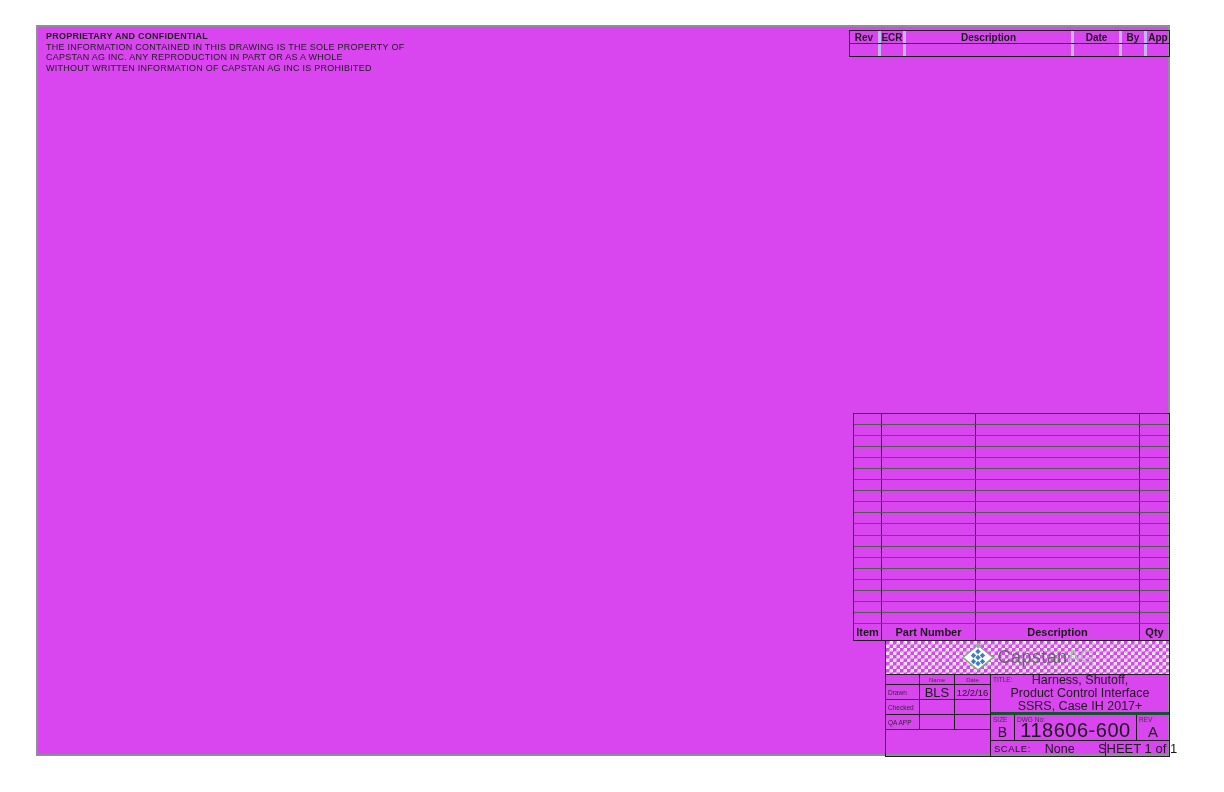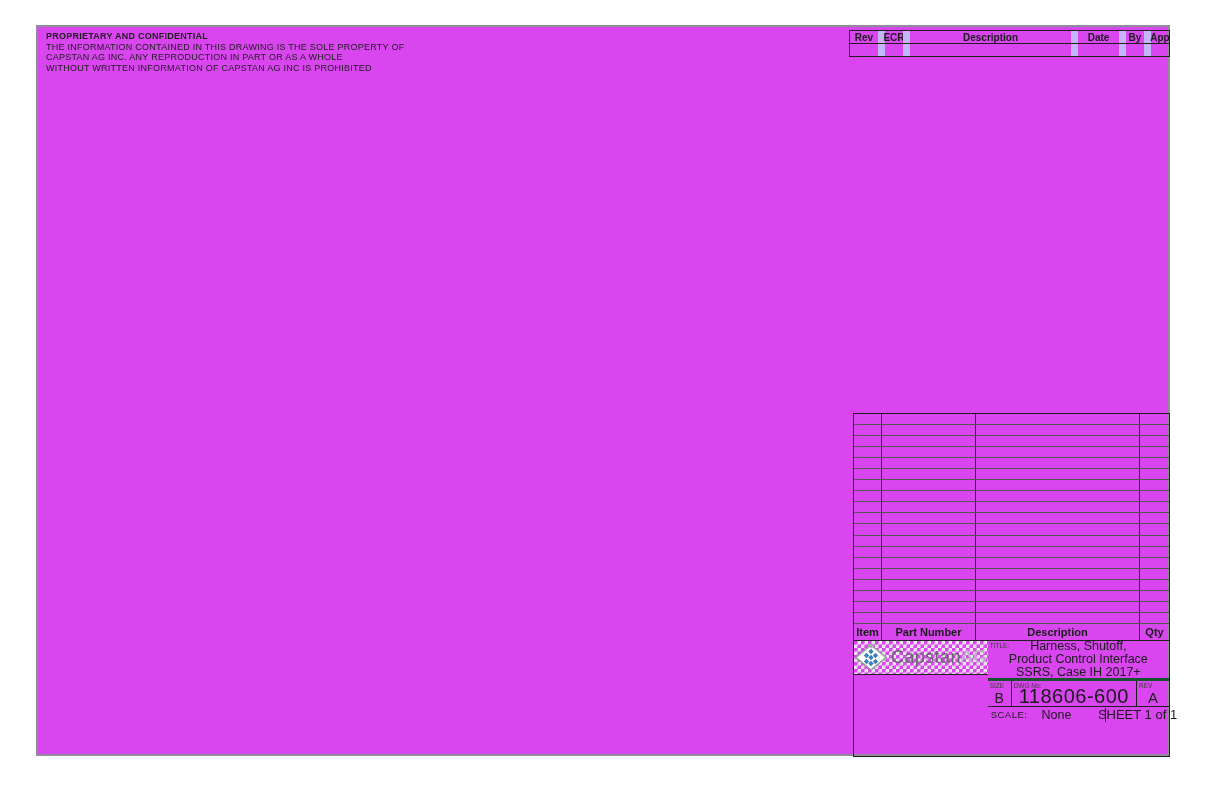--- a/index.html
+++ b/index.html
@@ -9,39 +9,39 @@
   
   .notice{position:absolute;left:8px;top:4px;font-size:9px;line-height:10.5px;
     letter-spacing:.25px;color:#1c1c1c;}
   .notice-title{font-weight:bold;}
   
   .rev-table{position:absolute;left:811px;top:3px;width:321px;height:27px;
     border:1px solid #1f1f1f;box-sizing:border-box;display:flex;flex-direction:column;}
   .rev-row{display:flex;flex:1;}
   .rev-row.hdr{border-bottom:1px solid #1f1f1f;font-weight:bold;font-size:10px;}
   .rev-cell{display:flex;align-items:center;justify-content:center;box-sizing:border-box;}
-  .rev-cell + .rev-cell{border-left:7px solid #c4b5fd;}
+  .rev-cell + .rev-cell{border-left:3px solid #c4b5fd;}
   .rc-rev{width:28px;} .rc-ecr{width:25px;} .rc-desc{flex:1;} .rc-date{width:48px;}
   .rc-by{width:25px;} .rc-app{width:25px;}
   
   .bom-block{position:absolute;left:815px;top:386px;width:317px;}
   .bom-table{height:228px;border:1px solid #1f1f1f;box-sizing:border-box;
     display:flex;flex-direction:column;}
   .bom-rows{flex:1;display:flex;flex-direction:column;}
   .bom-row{flex:1;display:flex;border-bottom:1px solid #565656;box-sizing:border-box;}
   .bom-cell{box-sizing:border-box;height:100%;}
   .bc-item{width:28px;border-right:1px solid #1f1f1f;}
   .bc-pn{width:94px;border-right:1px solid #1f1f1f;text-align:center;}
   .bc-desc{flex:1;border-right:1px solid #1f1f1f;}
   .bc-qty{width:29px;}
   .bom-hdr{height:16px;display:flex;font-weight:bold;font-size:11px;}
   .bom-hdr .bom-cell{display:flex;align-items:center;justify-content:center;}
   
   .titleblock{height:116px;border:1px solid #1f1f1f;border-top:none;
-    box-sizing:border-box;display:flex;flex-direction:row;}
+    box-sizing:border-box;display:flex;flex-direction:column;margin-left:32px;}
   .logo-row{height:34px;border-bottom:1px solid #1f1f1f;box-sizing:border-box;
     display:flex;align-items:center;justify-content:center;
     background-image:
       linear-gradient(45deg,#ededed 25%,transparent 25%,transparent 75%,#ededed 75%),
       linear-gradient(45deg,#ededed 25%,transparent 25%,transparent 75%,#ededed 75%);
     background-size:7px 7px;background-position:0 0,3.5px 3.5px;}
   .logo{display:flex;align-items:center;gap:3px;}
   .logo-word{font-size:18px;letter-spacing:.4px;}
   .logo-capstan{color:#64686b;} .logo-ag{color:#b4b8bb;}
   .tb-middle{flex:1;display:flex;}
@@ -257,20 +257,43 @@
             </g>
           </svg>
           <span class="logo-word">
             <span class="logo-capstan">Capstan</span><span class="logo-ag">AG</span>
           </span>
         </div>
       </div>
 
       <div class="tb-middle">
 
+        <div class="tb-left">
+          <div class="sig-row sig-hdr">
+            <div class="sig-label"></div>
+            <div class="sig-name">Name</div>
+            <div class="sig-date">Date</div>
+          </div>
+          <div class="sig-row sig-r">
+            <div class="sig-label">Drawn</div>
+            <div class="sig-name sig-name-val">BLS</div>
+            <div class="sig-date sig-date-val">12/2/16</div>
+          </div>
+          <div class="sig-row sig-r">
+            <div class="sig-label">Checked</div>
+            <div class="sig-name sig-name-val"></div>
+            <div class="sig-date sig-date-val"></div>
+          </div>
+          <div class="sig-row sig-r">
+            <div class="sig-label">QA APP</div>
+            <div class="sig-name sig-name-val"></div>
+            <div class="sig-date sig-date-val"></div>
+          </div>
+          <div class="sig-filler"></div>
+        </div>
 
         <div class="tb-right">
           <div class="title-cell">
             <span class="tiny-label">TITLE:</span>
             <div class="title-line">Harness, Shutoff,</div>
             <div class="title-line">Product Control Interface</div>
             <div class="title-line">SSRS, Case IH 2017+</div>
           </div>
           <div class="size-row">
             <div class="size-cell">

